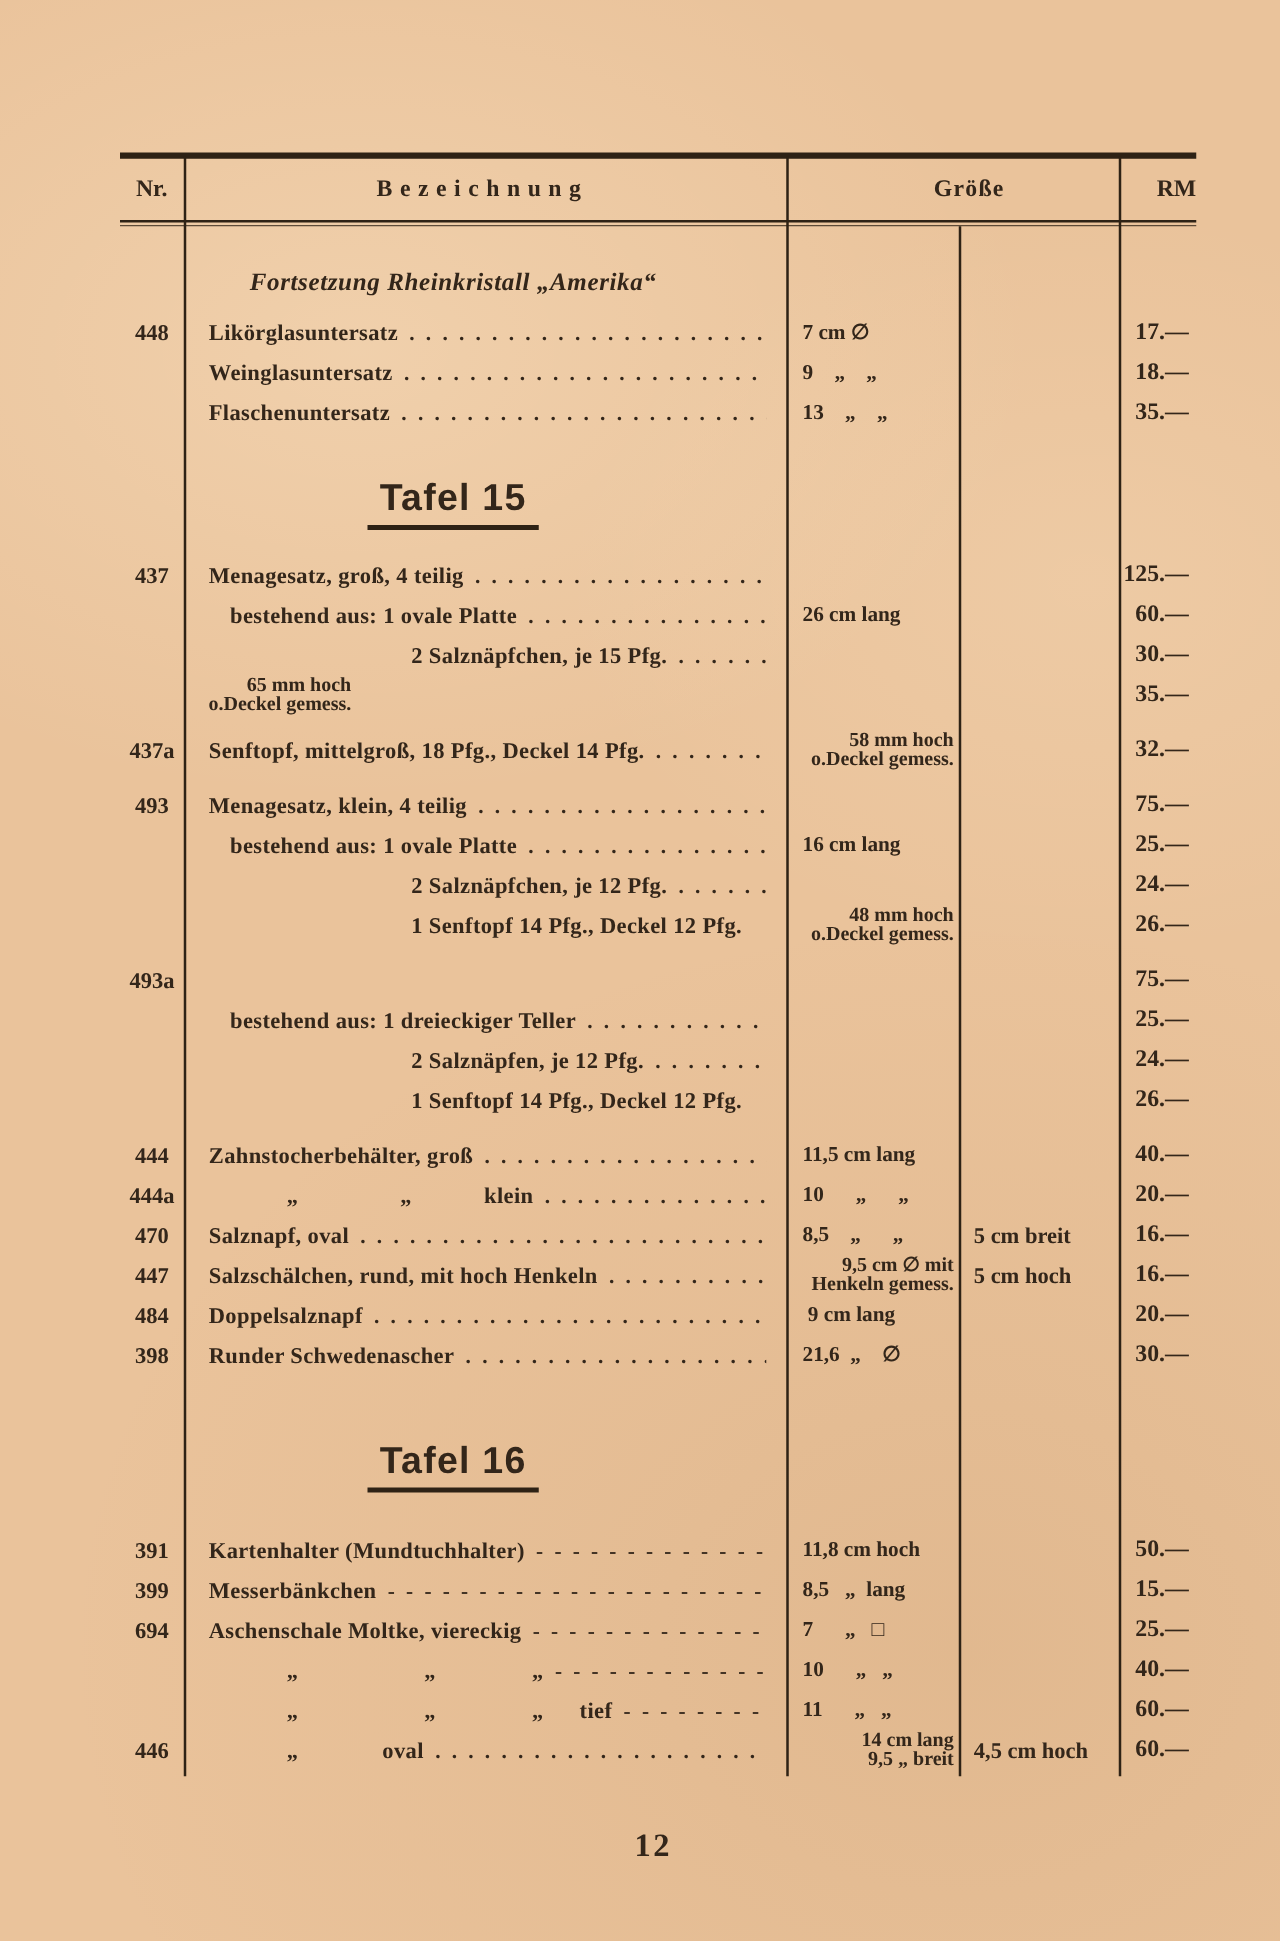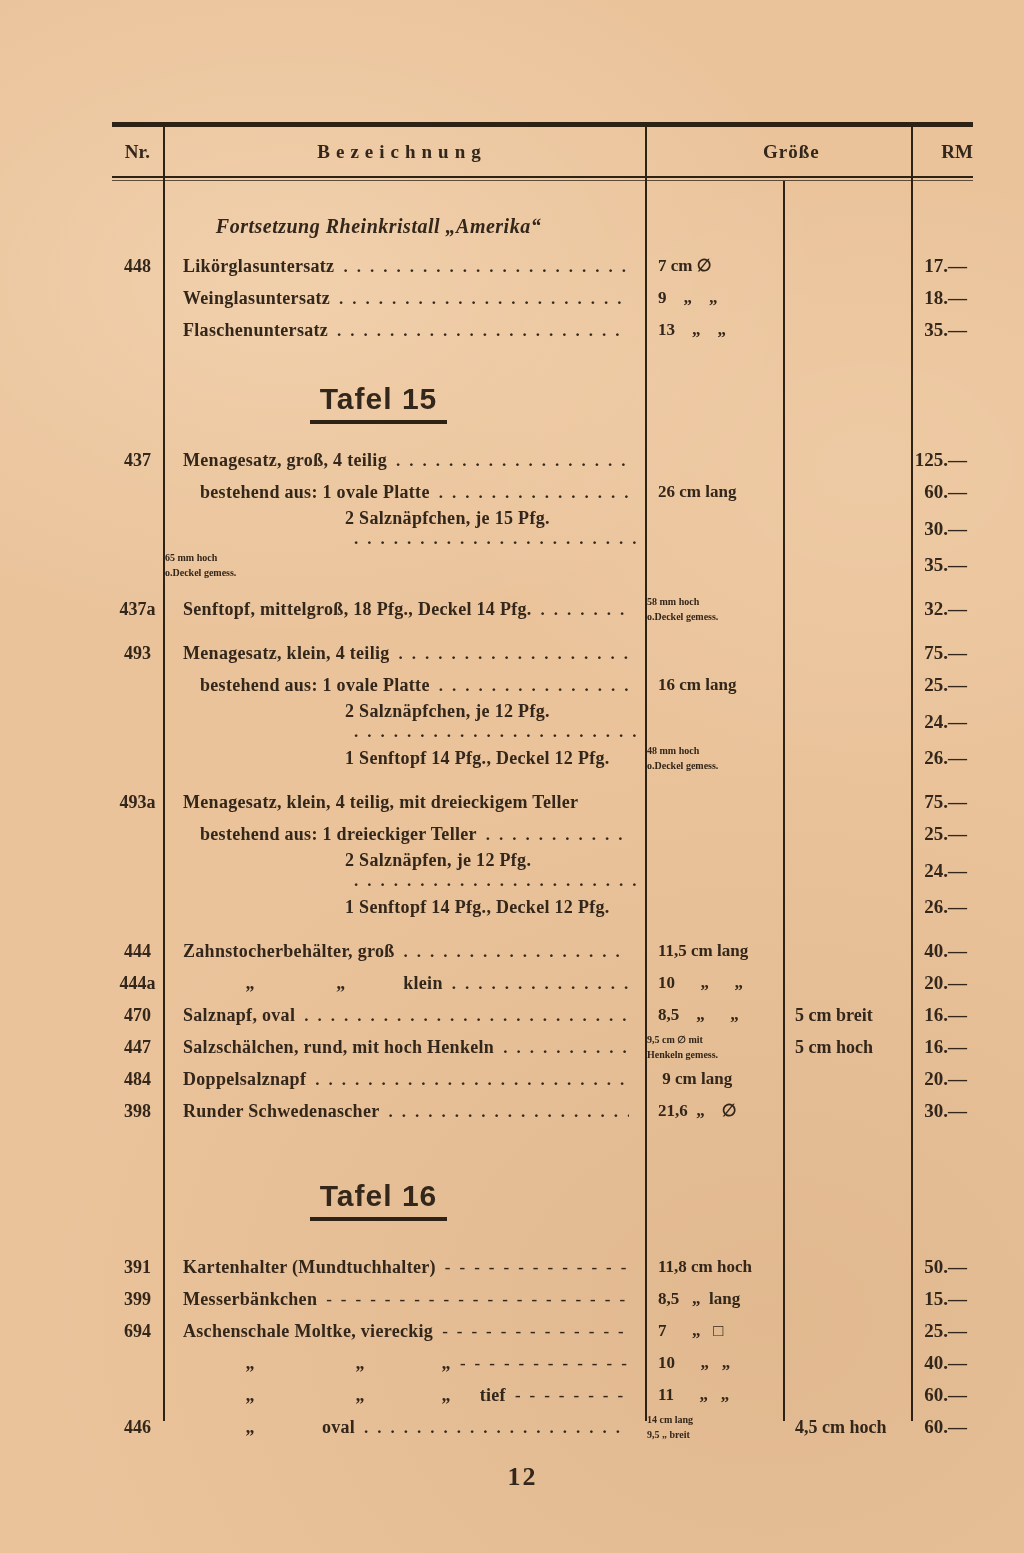--- a/index.html
+++ b/index.html
@@ -10,21 +10,21 @@
     -webkit-font-smoothing:antialiased;
   }
   .page {
     position:relative; width:1024px; height:1553px; overflow:hidden;
     background:
       radial-gradient(900px 600px at 28% 18%, rgba(255,238,210,.30), rgba(255,238,210,0) 60%),
       radial-gradient(1100px 900px at 75% 85%, rgba(170,120,70,.14), rgba(170,120,70,0) 65%),
       radial-gradient(700px 500px at 85% 30%, rgba(255,235,205,.18), rgba(255,235,205,0) 60%),
       #eac39b;
   }
-  .table { position:absolute; left:112px; top:122px; width:861px; }
+  .table { position:absolute; left:96px; top:122px; width:861px; }
   .toprule { height:5px; background:#2e2215; }
   .hband { display:flex; align-items:center; height:49px; border-bottom:2px solid #2e2215; }
   .hecho { height:1px; background:rgba(46,34,21,.75); margin-top:2px; }
   .hcell { font-weight:700; font-size:19px; text-align:center; }
   .h-nr  { width:51px; }
   .h-bez { width:482px; letter-spacing:6px; }
   .h-gr  { width:302px; letter-spacing:1px; }
   .h-rm  { flex:1; }
   .vline { position:absolute; width:2px; background:#2e2215; }
   .v-nr    { left:51px;  top:3px;  height:1296px; }
@@ -54,34 +54,34 @@
   .c-nr {
     width:51px; flex:none; text-align:center;
     font-weight:700; font-size:18px;
   }
   .c-bez {
     width:482px; flex:none; box-sizing:border-box;
     padding:0 16px 0 20px;
     display:flex; align-items:baseline; overflow:hidden;
   }
   .c-bez.ind1 { padding-left:37px; }
-  .c-bez.ind2 { padding-left:182px;flex-direction:column; }
+  .c-bez.ind2 { padding-left:182px; }
   .label { white-space:pre; font-weight:700; font-size:18px; letter-spacing:.3px; }
   .leader {
     flex:1; overflow:hidden; white-space:nowrap;
     padding-left:9px; letter-spacing:9px;
     font-weight:700; font-size:17px;
   }
   .c-size1 {
     width:138px; flex:none; box-sizing:border-box; padding-left:13px;
     font-weight:700; font-size:17px; white-space:pre; line-height:20px;
   }
   .c-size1.small {
-    padding-left:2px; padding-right:4px; text-align:left;
-    font-size:10px; line-height:15px; white-space:normal;
+    padding-left:2px; padding-right:4px; text-align:right;
+    font-size:16px; line-height:15px; white-space:normal;
   }
   .c-size1 .szline { display:block; }
   .c-size2 {
     width:128px; flex:none; box-sizing:border-box; padding-left:12px;
     font-weight:700; font-size:18px;
   }
   .c-rm {
     flex:1; text-align:right; box-sizing:border-box; padding-right:6px;
     font-weight:700; font-size:19px;
   }
@@ -232,23 +232,20 @@
           </div>
           <div class="c-size1 small">
             <span class="szline">48 mm hoch</span>
             <span class="szline">o.Deckel gemess.</span>
           </div>
           <div class="c-size2"></div>
           <div class="c-rm">26.—</div>
         </div>
         <div class="row gap">
           <div class="c-nr">493a</div>
-          <div class="c-bez">
-            <span class="label">Menagesatz, klein, 4 teilig, mit dreieckigem Teller</span>
-          </div>
           <div class="c-size1"></div>
           <div class="c-size2"></div>
           <div class="c-rm">75.—</div>
         </div>
         <div class="row">
           <div class="c-nr"></div>
           <div class="c-bez ind1">
             <span class="label">bestehend aus: 1 dreieckiger Teller</span>
             <span class="leader">......................................</span>
           </div>

